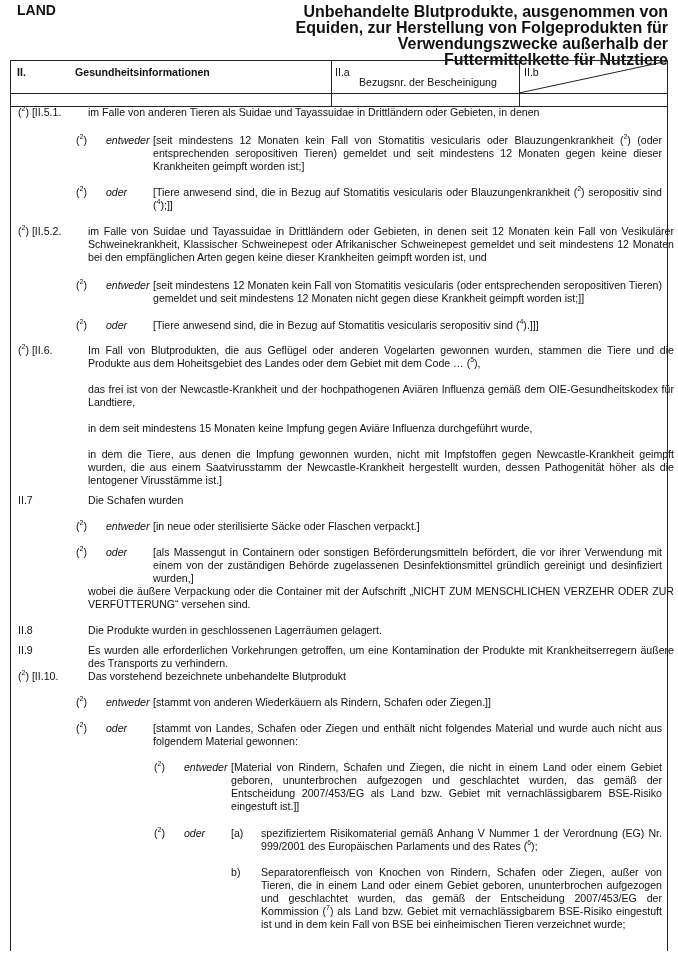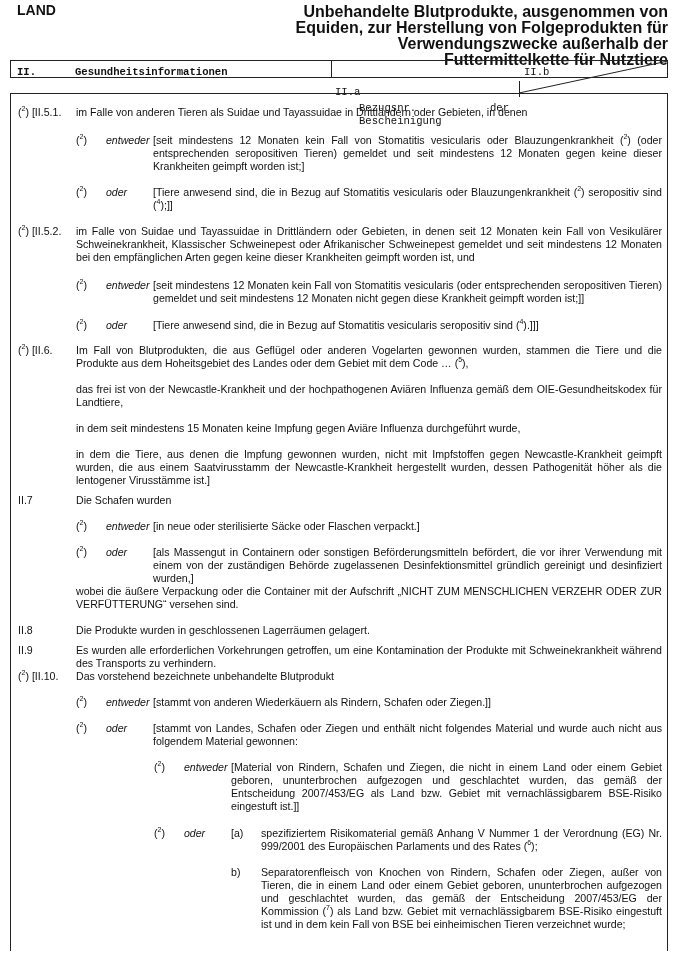--- a/index.html
+++ b/index.html
@@ -1,41 +1,41 @@
 <!DOCTYPE html>
 <html><head>
 <meta charset="utf-8">
 <style>
   html, body { margin:0; padding:0; background:#ffffff; }
   body { width:678px; height:957px; position:relative; overflow:hidden;
          font-family:"Liberation Sans", sans-serif; color:#111; font-size:10.6px; line-height:13px; }
   .country { position:absolute; left:17px; top:4px; font-weight:bold; font-size:14px; }
   .doc-title { position:absolute; right:10px; top:4px; width:380px; text-align:right;
                font-weight:bold; font-size:16px; line-height:16px; }
-  .hdr { position:absolute; left:10px; top:60px; width:658px; height:18px;
-         border:1px solid #222; box-sizing:border-box;font-family:Liberation Mono, monospace; }
+  .hdr { position:absolute; left:10px; top:60px; width:658px; height:47px;
+         border:1px solid #222; box-sizing:border-box; }
   .hdr .c1 { position:absolute; left:0; top:0; width:320px; height:100%; border-right:1px solid #222; }
-  .hdr .c2 { position:absolute; left:320px; top:0; width:188px; height:100%; border-right:1px solid #222;margin-top:20px; }
+  .hdr .c2 { position:absolute; left:320px; top:0; width:188px; height:100%; border-right:1px solid #222; }
   .hdr .c3 { position:absolute; left:508px; top:0; right:0; height:100%;text-align:right; }
   .hdr .sec-num { position:absolute; left:6px; top:5px; font-weight:bold; }
   .hdr .sec-title { position:absolute; left:64px; top:5px; font-weight:bold; }
   .hdr .c2 .lbl { position:absolute; left:4px; top:5px; }
-  .hdr .c2 .txt { position:absolute; left:28px; top:21px; width:150px; }
+  .hdr .c2 .txt { position:absolute; left:28px; top:15px; width:150px; }
   .hdr .c3 .lbl { position:absolute; left:5px; top:5px; }
   .hdr .c3 svg { position:absolute; left:0; top:0; }
   .body-box { position:absolute; left:10px; top:93px; width:658px; height:858px;
               border-left:1px solid #222; border-right:1px solid #222; border-top:1px solid #222;
               box-sizing:border-box; }
   .row { position:absolute; left:0; right:0; }
   .lab { position:absolute; left:7px; }
   .txt { position:absolute; text-align:justify; }
   .sub-lab { position:absolute; left:65px; }
   .sub-lab i, .l3-lab i { font-style:italic;margin-left:16px; }
   .sub-txt { position:absolute; left:142px; width:509px; text-align:justify; }
-  .main-txt { left:65px; width:586px; }
+  .main-txt { left:77px; width:586px; }
   .l3-lab { position:absolute; left:143px; }
   .l3-txt { position:absolute; left:220px; width:431px; text-align:justify; }
   .l4-lab { position:absolute; left:220px; }
   .l4-txt { position:absolute; left:250px; width:401px; text-align:justify; }
   sup { font-size:7px; line-height:0; vertical-align:super; }
 </style>
 </head>
 <body>
 
 <div class="country">LAND</div>
@@ -116,21 +116,21 @@
     <span class="txt main-txt">wobei die äußere Verpackung oder die Container mit der Aufschrift „NICHT ZUM MENSCHLICHEN VERZEHR ODER ZUR VERFÜTTERUNG“ versehen sind.</span>
   </div>
 
   <div class="row" style="top:530px;">
     <span class="lab">II.8</span>
     <span class="txt main-txt">Die Produkte wurden in geschlossenen Lagerräumen gelagert.</span>
   </div>
 
   <div class="row" style="top:550px;">
     <span class="lab">II.9</span>
-    <span class="txt main-txt">Es wurden alle erforderlichen Vorkehrungen getroffen, um eine Kontamination der Produkte mit Schweinekrankheit während des Transports zu verhindern.</span>
+    <span class="txt main-txt">Es wurden alle erforderlichen Vorkehrungen getroffen, um eine Kontamination der Produkte mit Krankheitserregern äußere des Transports zu verhindern.</span>
   </div>
 
   <div class="row" style="top:576px;">
     <span class="lab">(<sup>2</sup>) <span>[II.10.</span></span>
     <span class="txt main-txt">Das vorstehend bezeichnete unbehandelte Blutprodukt</span>
   </div>
   <div class="row" style="top:602px;">
     <span class="sub-lab">(<sup>2</sup>) <i>entweder</i></span>
     <span class="sub-txt">[stammt von anderen Wiederkäuern als Rindern, Schafen oder Ziegen.]]</span>
   </div>

